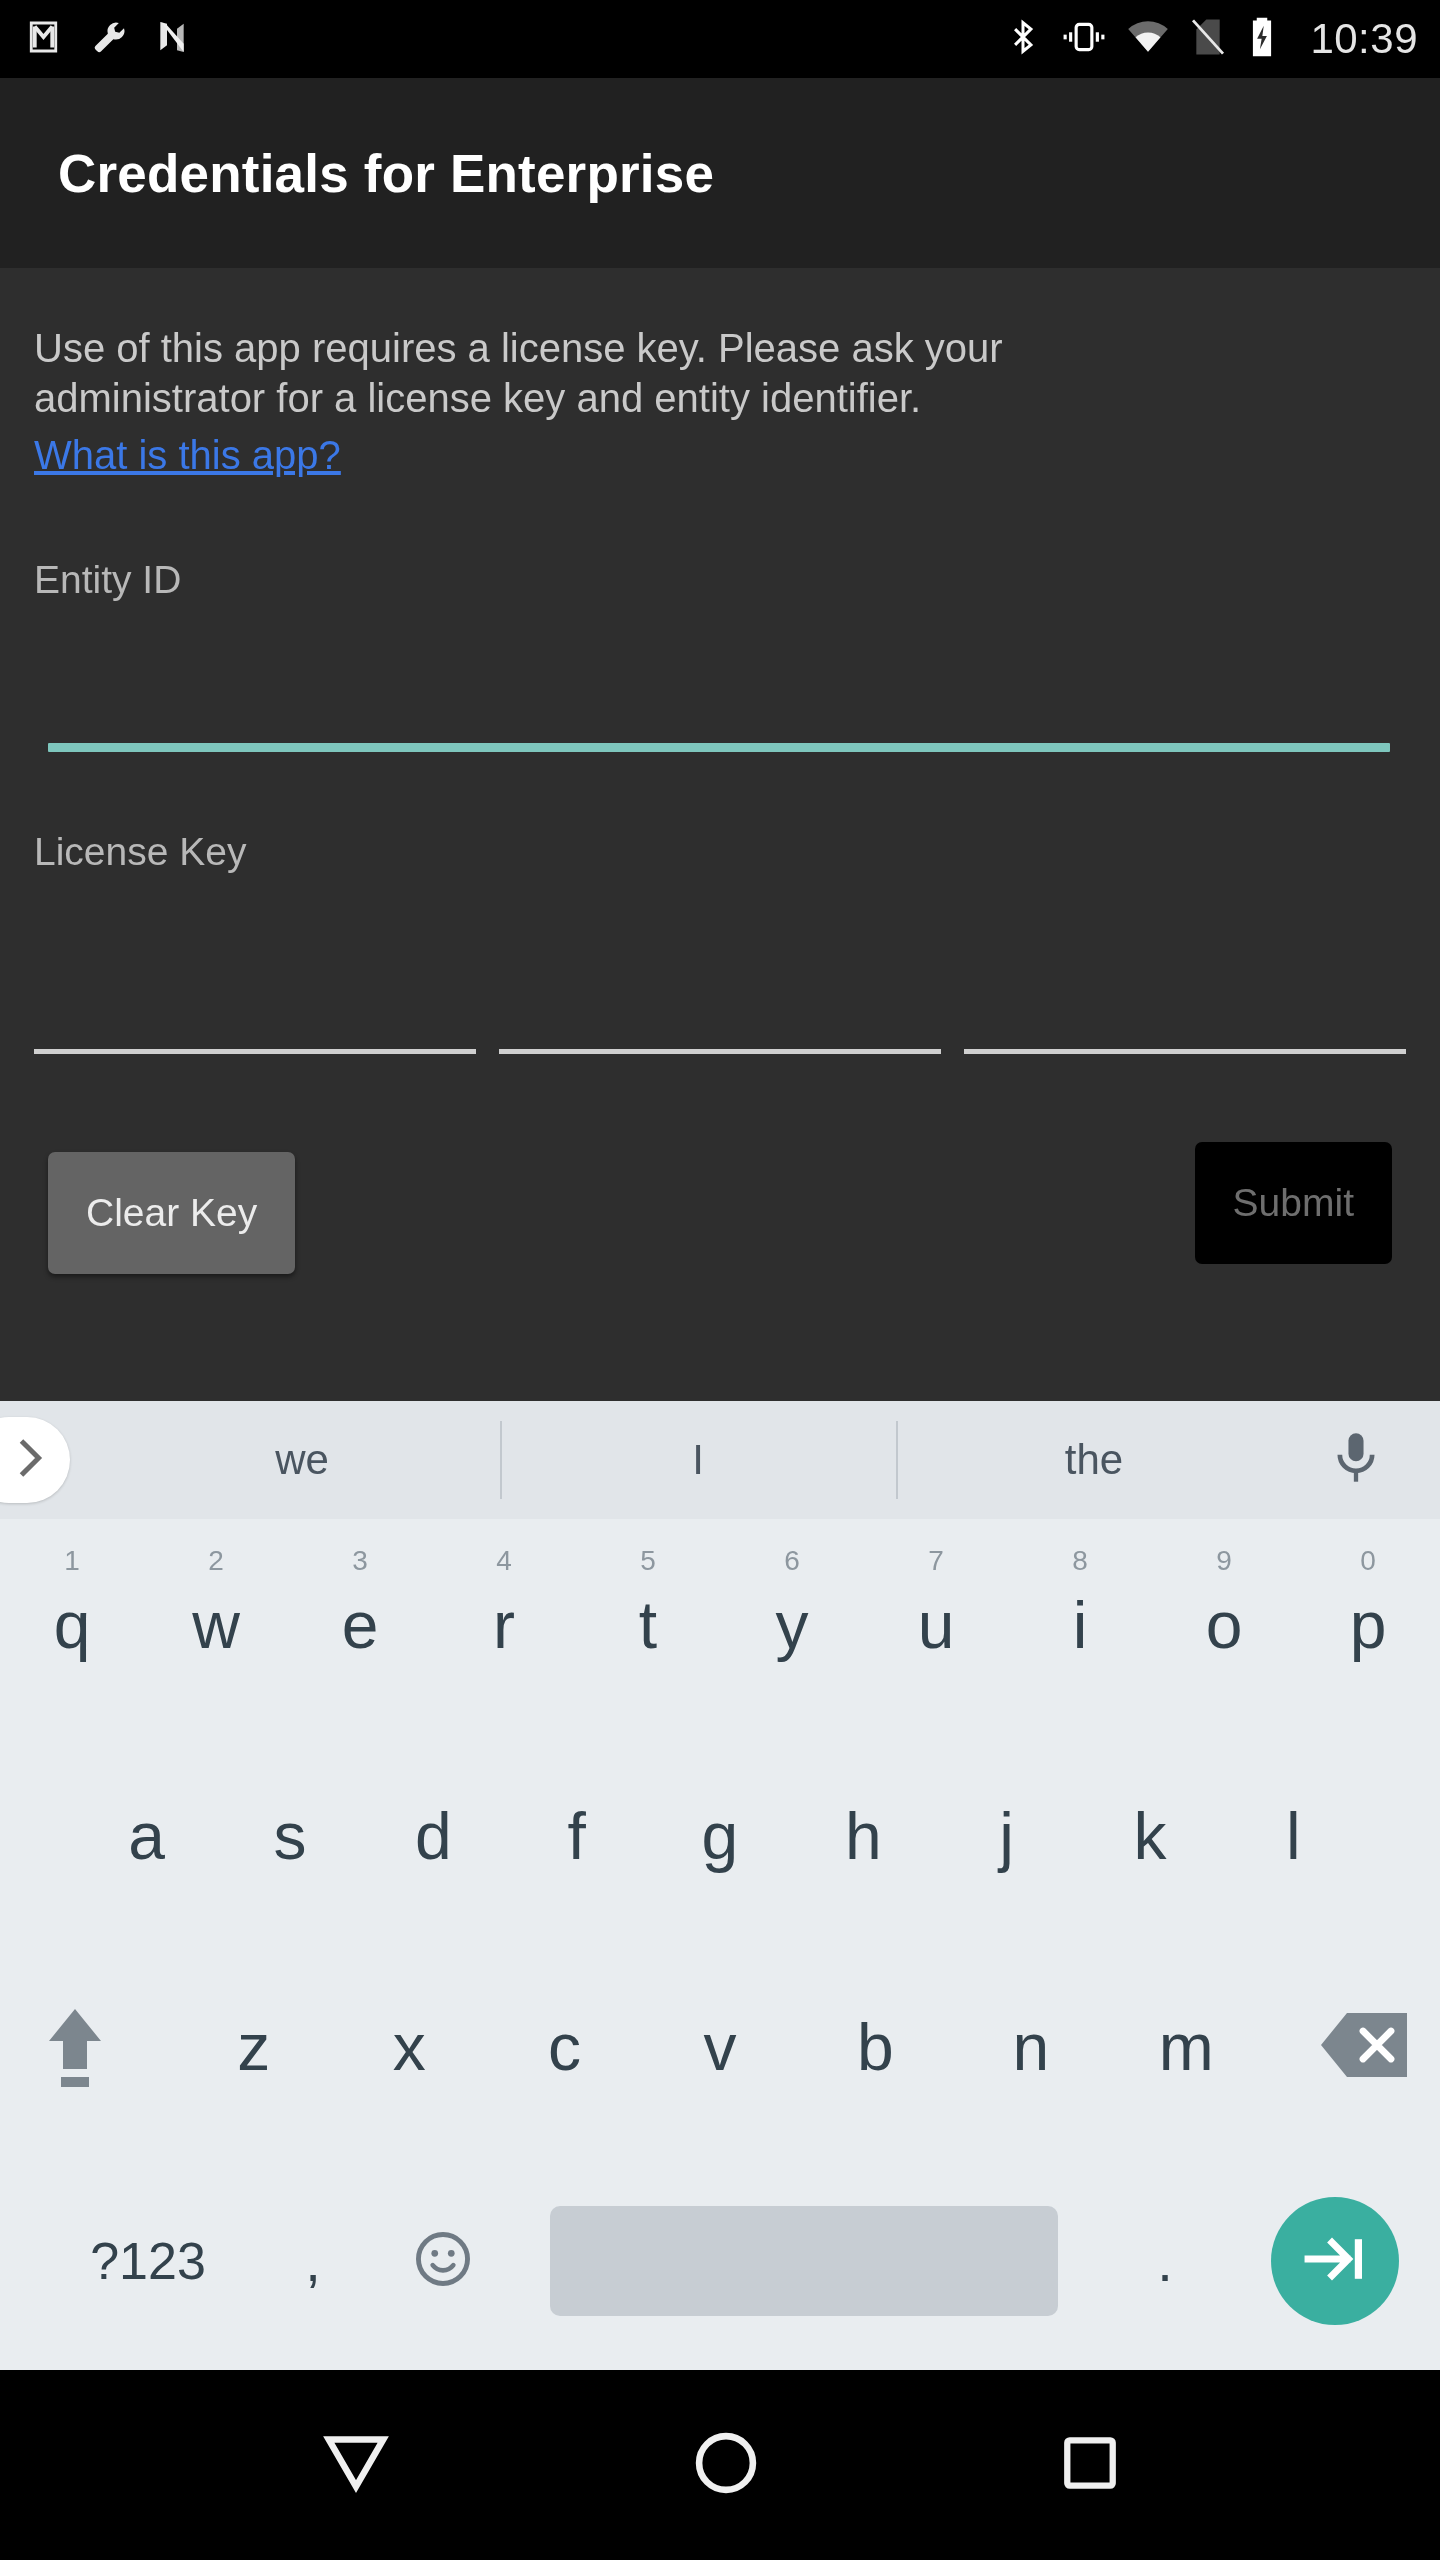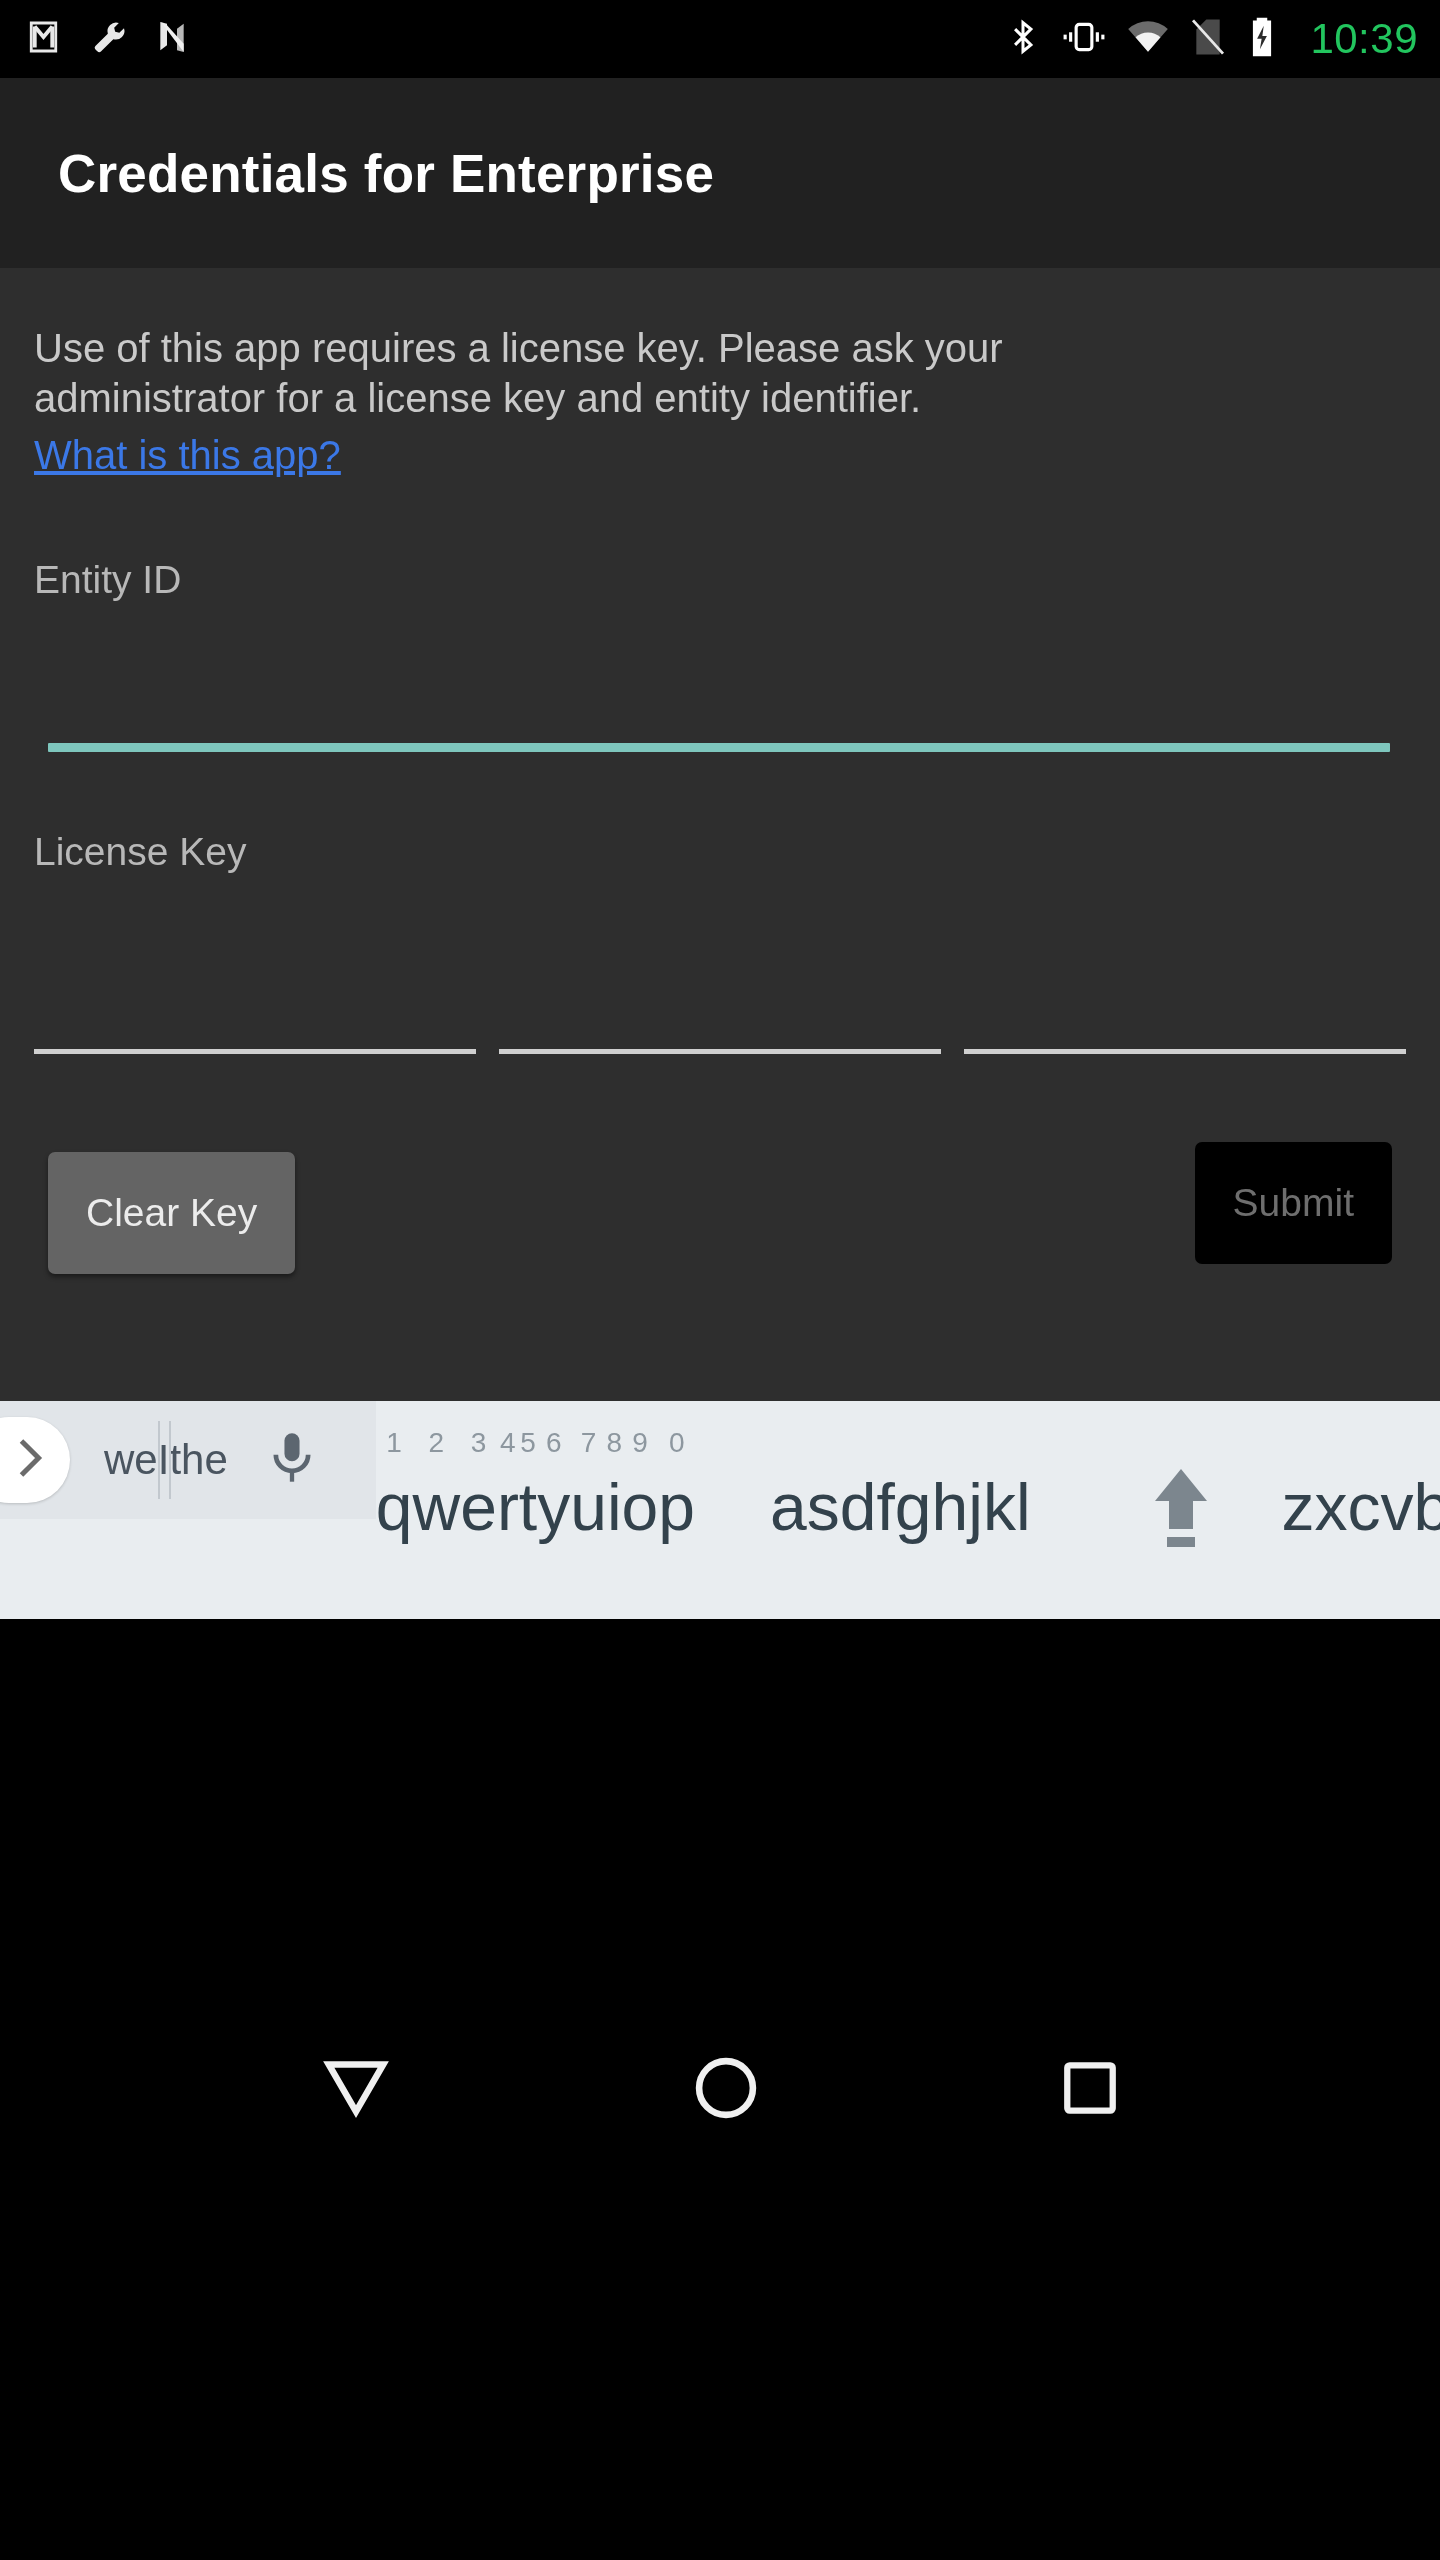--- a/index.html
+++ b/index.html
@@ -23,21 +23,21 @@
     height: 78px;
     background: #000;
     display: flex; align-items: center;
     padding: 0 22px 0 26px;
     flex: none;
   }
   .status-left { display: flex; align-items: center; gap: 22px; }
   .status-right { margin-left: auto; display: flex; align-items: center; gap: 20px; }
   .sicon { display: block; }
   .clock {
-    color: #22c55e; font-size: 42px; font-weight: 400;
+    color: #e5e5e5; font-size: 42px; font-weight: 400;
     letter-spacing: 0.5px; margin-left: 12px;
     line-height: 1;
   }
 
   
   .appbar {
     height: 190px; background: #212121;
     display: flex; align-items: center;
     padding-left: 58px;
     flex: none;
@@ -114,21 +114,21 @@
   }
   .btn-submit {
     background: #000000; color: #6e6e6e;
     margin-left: auto;
   }
 
   
   .keyboard {
     background: #e9edf0;
     flex: none;
-    display: flex; flex-direction: row;
+    display: flex; flex-direction: column;
   }
   .suggestions {
     height: 118px;
     background: #e1e5e9;
     display: flex; align-items: center;
     position: relative;
   }
   .expand-pill {
     position: absolute; left: -34px; top: 50%; transform: translateY(-50%);
     width: 104px; height: 86px; background: #fff;

